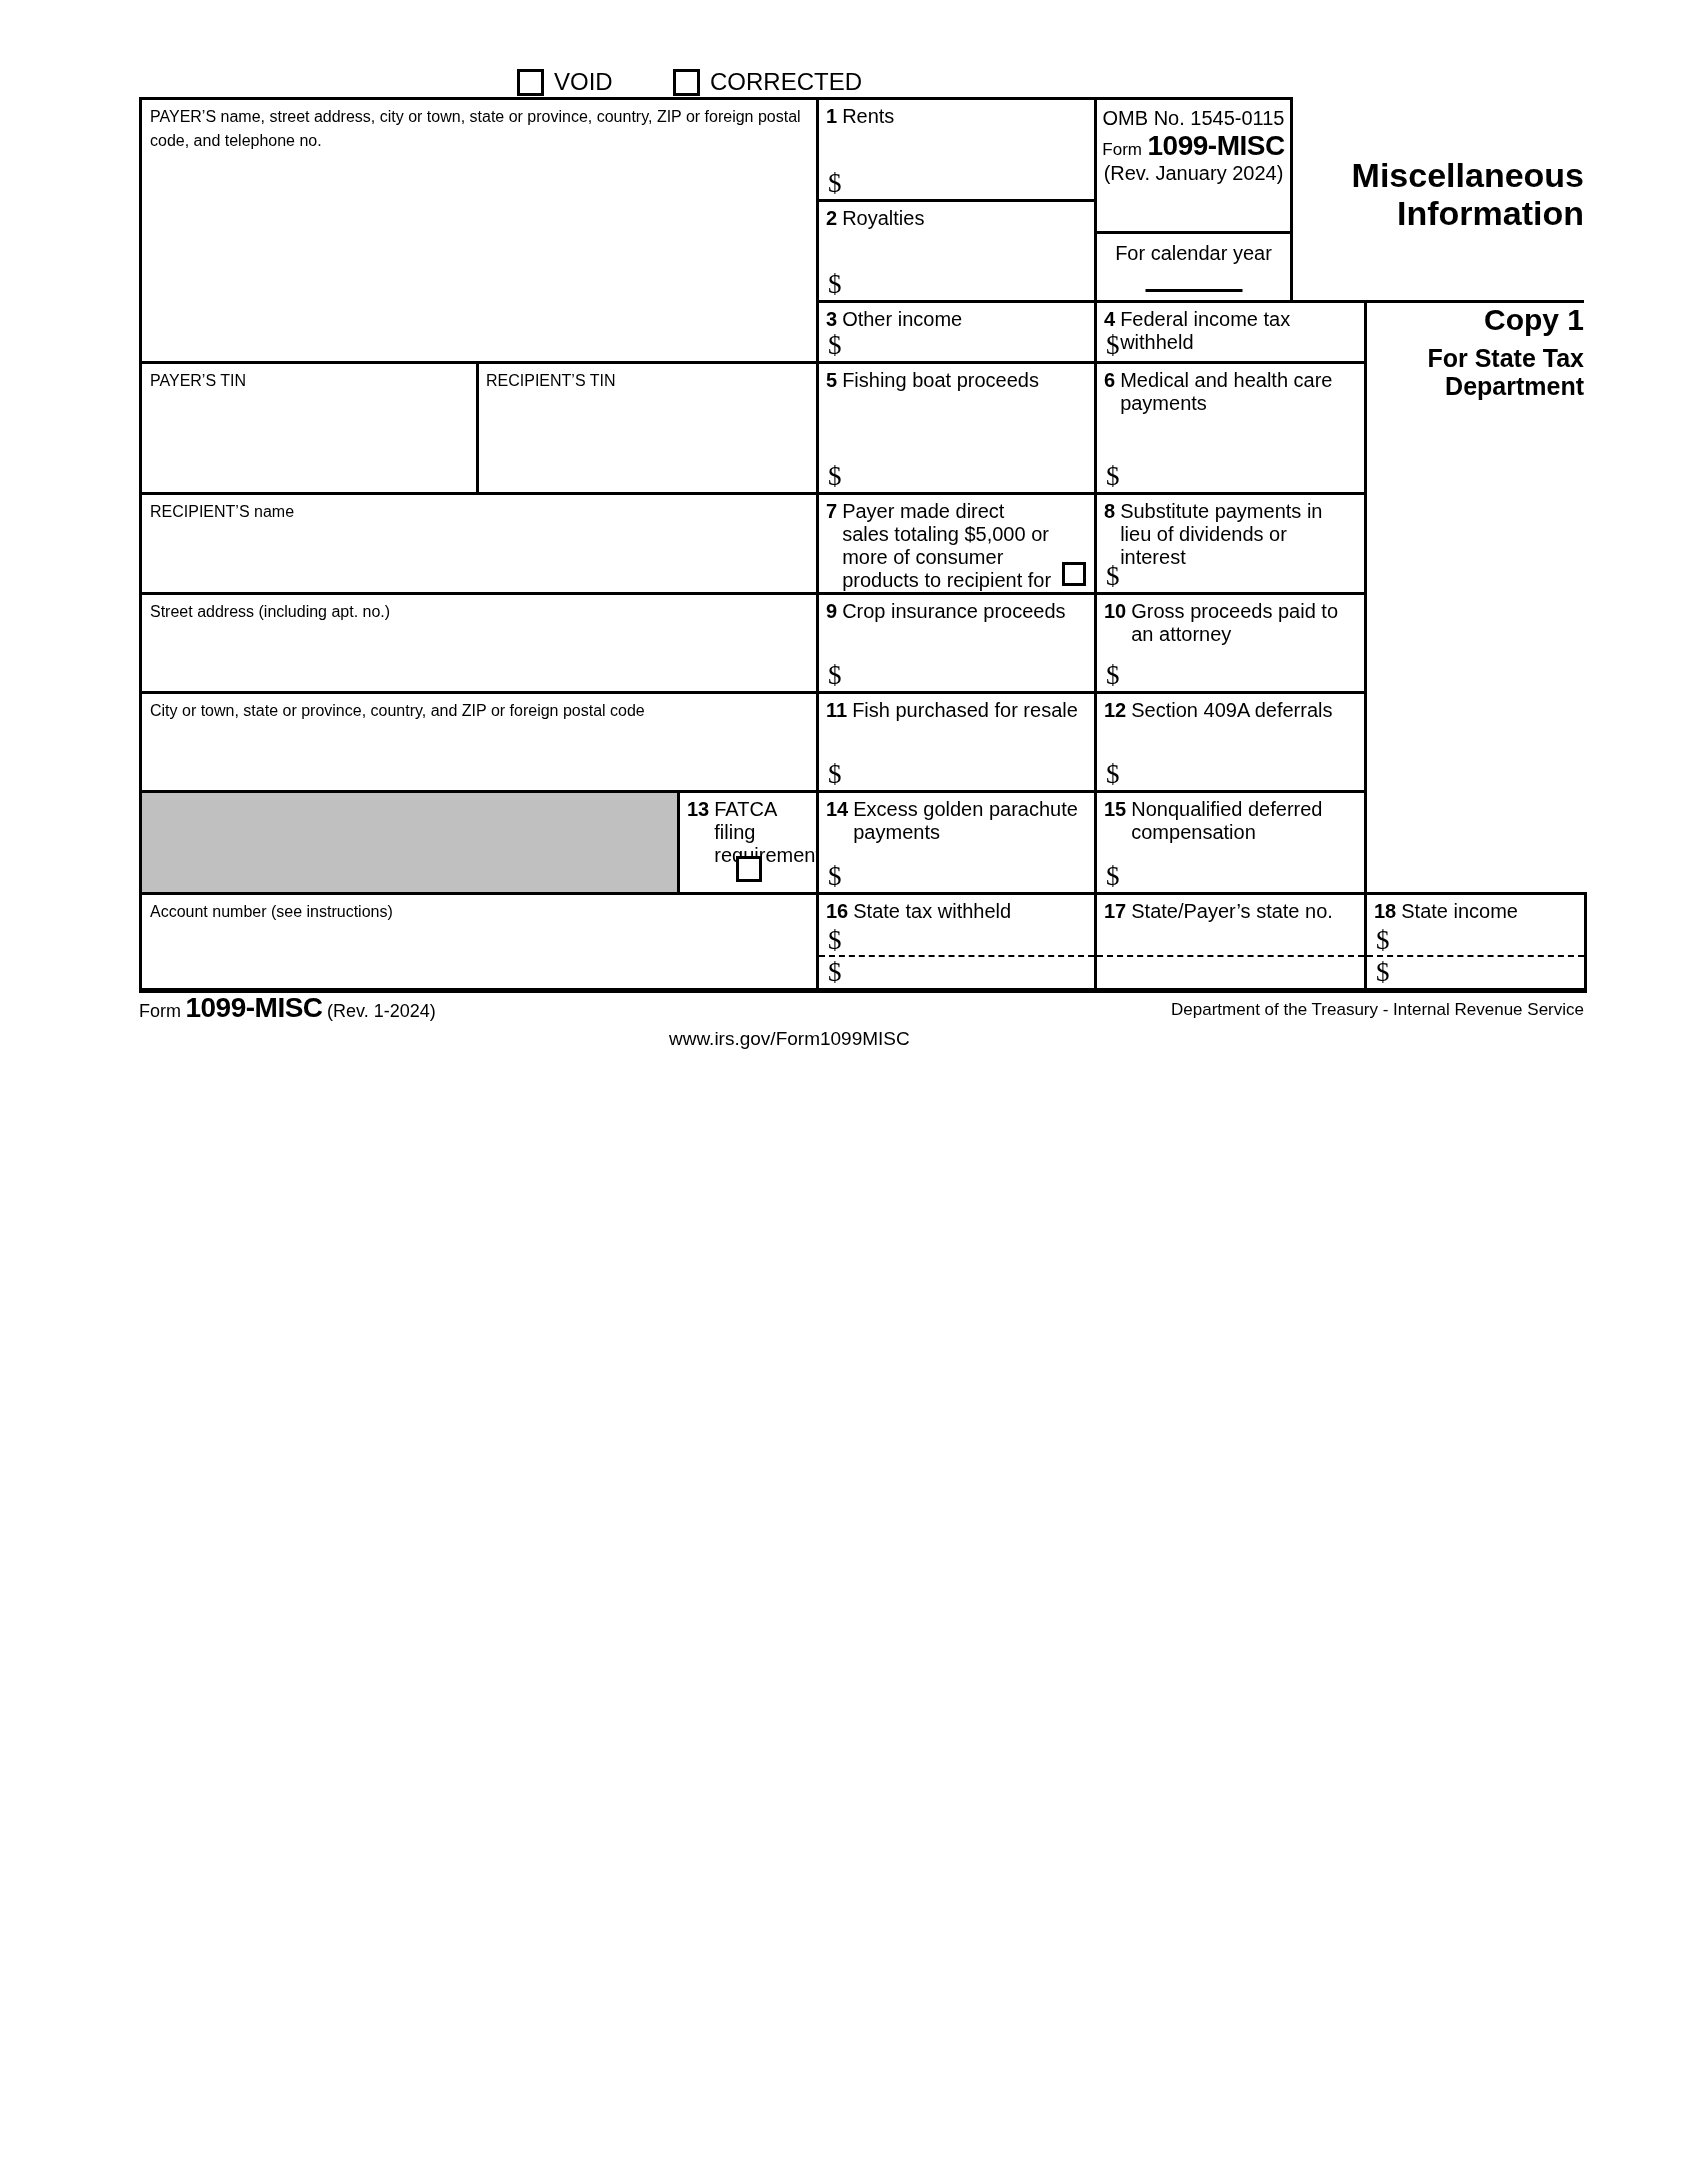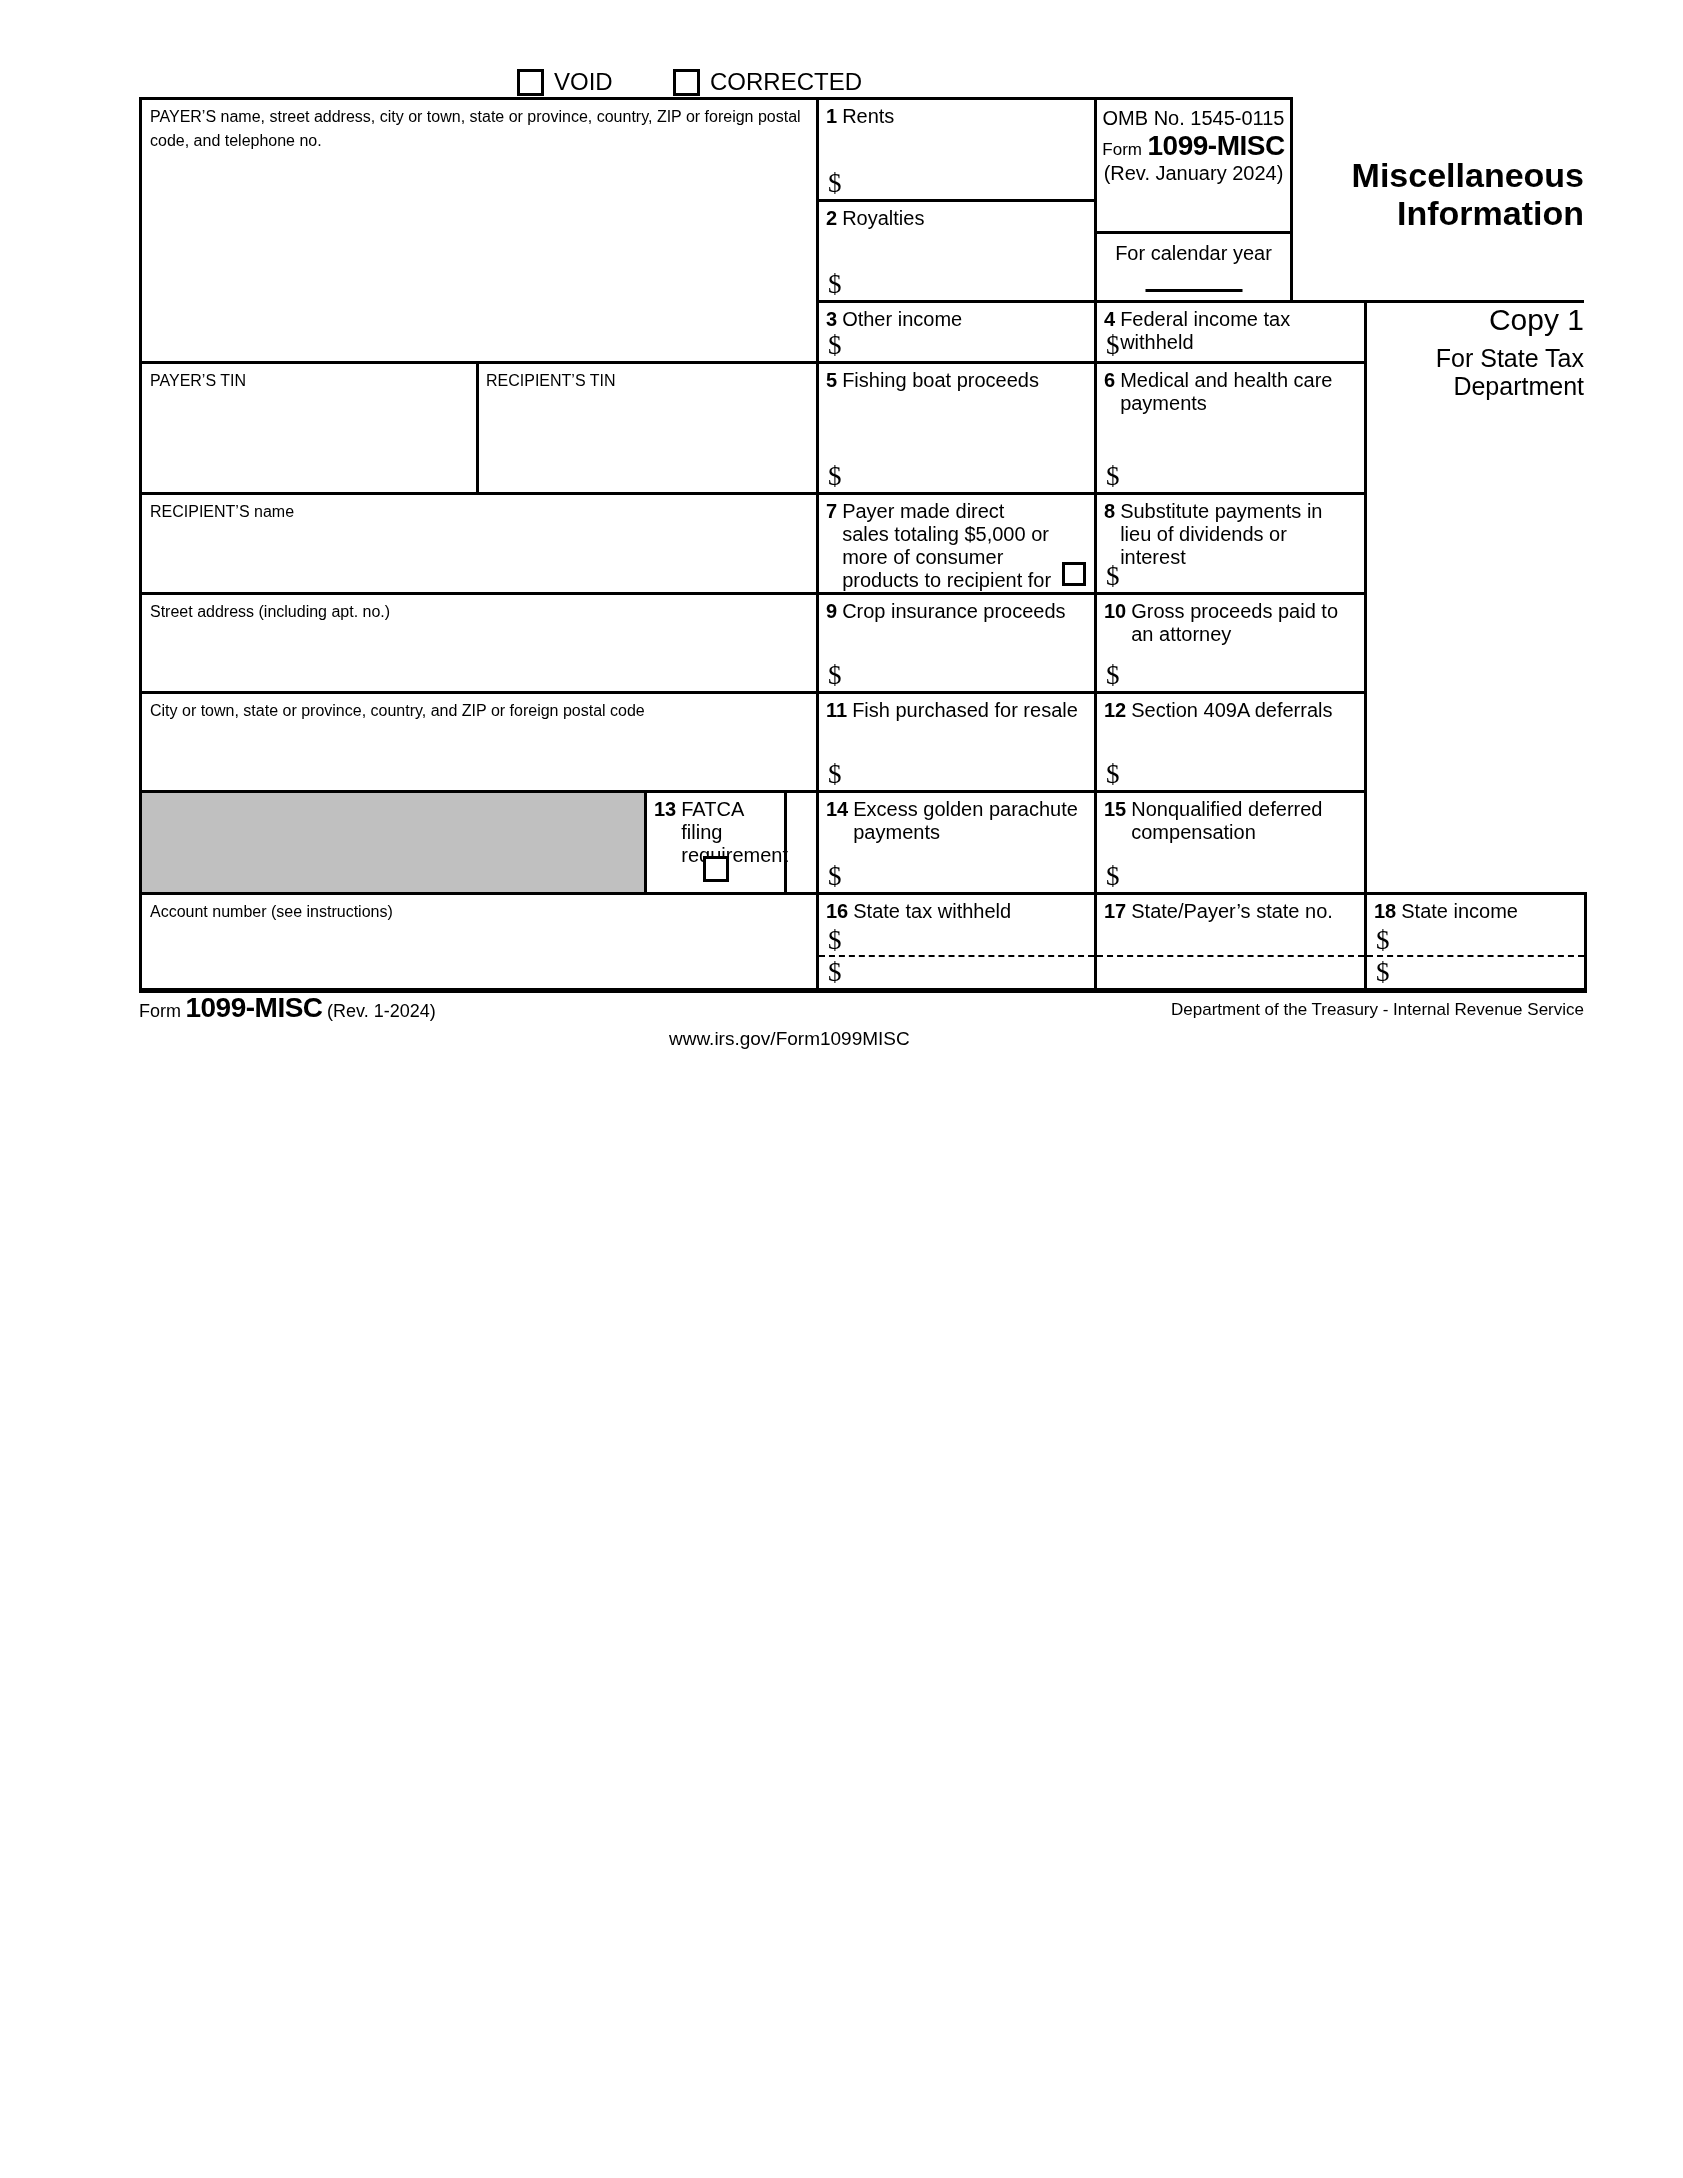--- a/index.html
+++ b/index.html
@@ -16,21 +16,21 @@
   .dashline{position:absolute;left:0;right:0;top:60px;border-top:2px dashed #000;}
   .cbx{position:absolute;border:3px solid #000;background:#fff;box-sizing:border-box;}
   .hdr{position:absolute;top:67px;height:30px;display:flex;align-items:center;font-size:24px;}
   .hdr .hbox{width:27px;height:27px;border:3px solid #000;box-sizing:border-box;margin-right:10px;}
   .ombcell{display:flex;flex-direction:column;justify-content:flex-start;align-items:center;text-align:center;padding:7px 2px 8px 2px;font-size:20px;}
   .ombform{font-size:17px;}
   .ombnum{font-size:28px;font-weight:700;letter-spacing:-0.5px;}
   .calcell{text-align:center;font-size:20px;padding-top:8px;}
   .calline{position:absolute;left:50%;transform:translateX(-50%);bottom:8px;width:97px;border-bottom:3px solid #000;}
   .misc{position:absolute;right:99px;top:156px;text-align:right;font-weight:700;font-size:34px;line-height:38px;}
-  .copy{position:absolute;right:99px;top:304px;text-align:right;font-weight:400;}
+  .copy{position:absolute;right:99px;top:304px;text-align:right;font-weight:700;}
   .copy .c1{font-size:30px;line-height:32px;margin-bottom:8px;}
   .copy .c2{font-size:25px;line-height:28px;margin-left:28px;}
   .copyline{position:absolute;left:1290px;top:300px;width:294px;border-top:3px solid #000;}
   .botbar{position:absolute;left:139px;top:988px;width:1448px;height:5px;background:#000;}
   .footer-left{position:absolute;left:139px;top:992px;white-space:nowrap;}
   .footer-left .fw{font-size:18px;}
   .footer-left .fn{font-size:28px;font-weight:700;letter-spacing:-0.5px;}
   .footer-left .fr{font-size:18px;}
   .footer-url{position:absolute;left:669px;top:1000px;font-size:19px;margin-top:28px;}
   .footer-agency{position:absolute;right:99px;top:1000px;font-size:17px;}
@@ -68,21 +68,21 @@
   <div class="cell" style="left:139px;top:592px;width:680px;height:102px;">
     <div class="plain">Street address (including apt. no.)</div>
   </div>
 
   <div class="cell" style="left:139px;top:691px;width:680px;height:102px;">
     <div class="plain">City or town, state or province, country, and ZIP or foreign postal code</div>
   </div>
 
   <div class="cell gray" style="left:139px;top:790px;width:541px;height:105px;"></div>
 
-  <div class="cell" style="left:644px;top:790px;width:143px;height:105px;">
+  <div class="cell" style="left:677px;top:790px;width:143px;height:105px;">
     <div class="lbl">
       <span class="bnum">13</span>
       <span class="btxt">FATCA filing requirement</span>
     </div>
     <span class="cbx" style="left:50%;transform:translateX(-50%);bottom:10px;width:26px;height:26px;"></span>
   </div>
 
   <div class="cell" style="left:139px;top:892px;width:680px;height:99px;">
     <div class="plain">Account number (see instructions)</div>
   </div>

